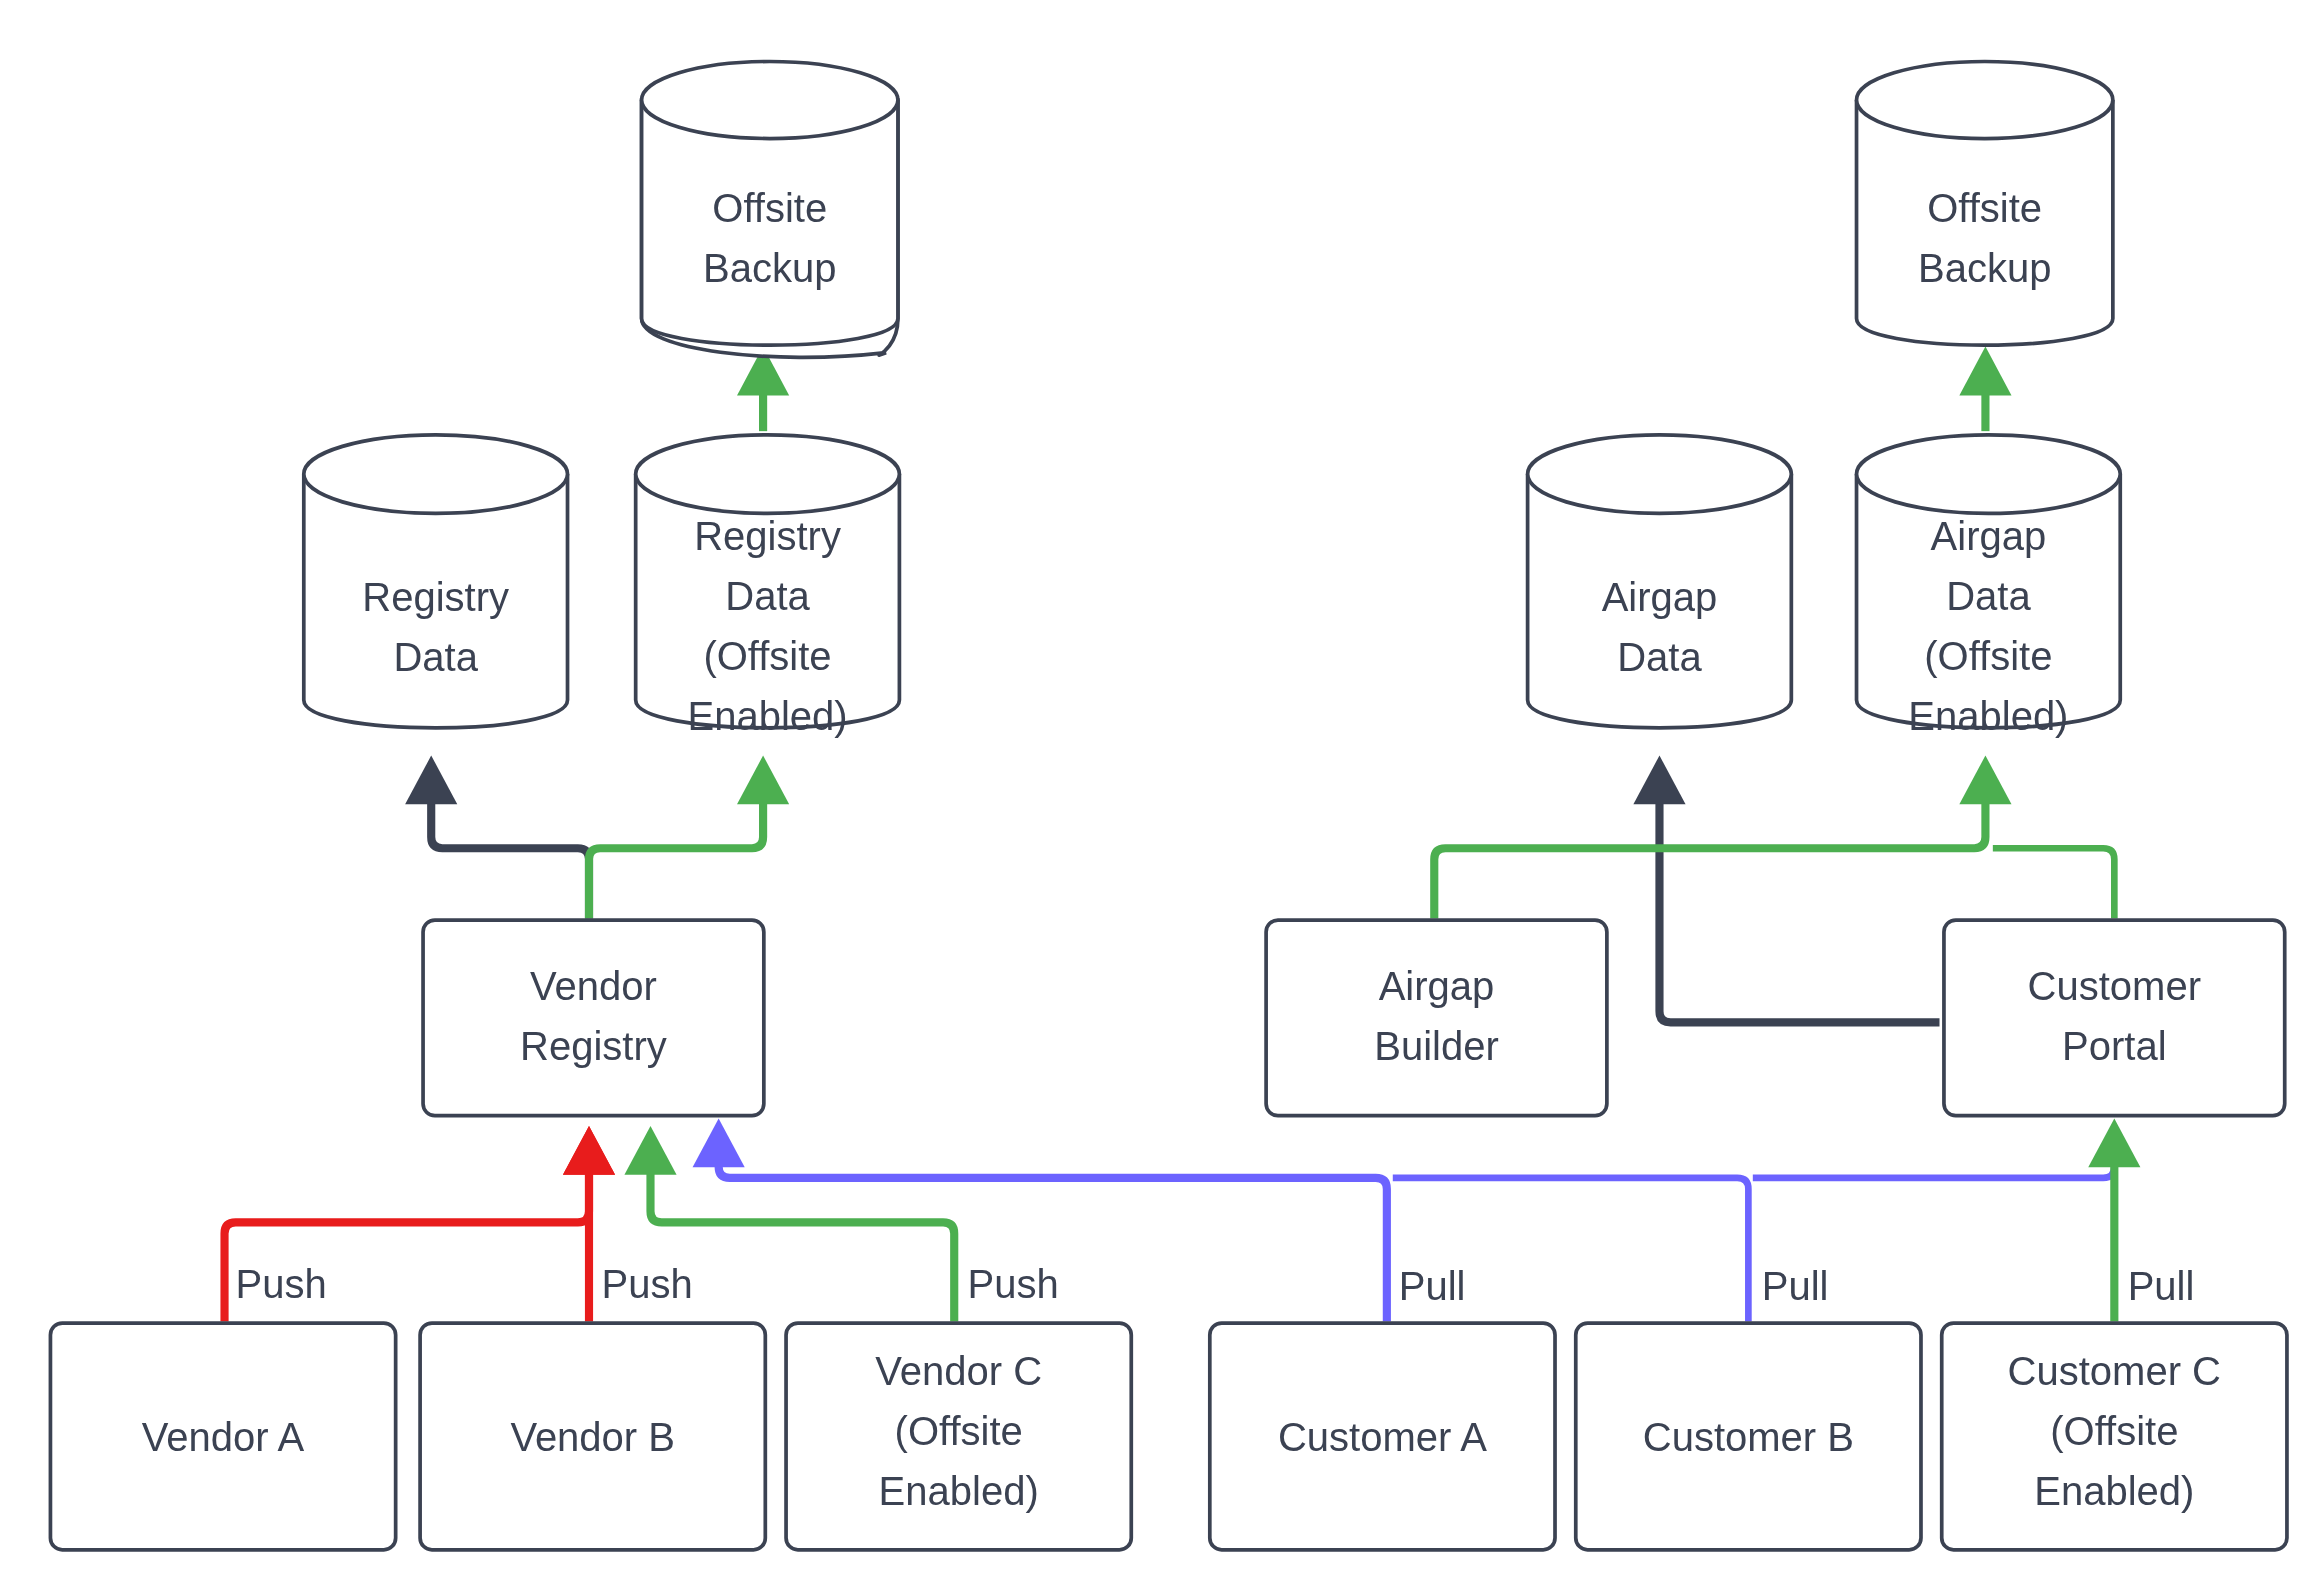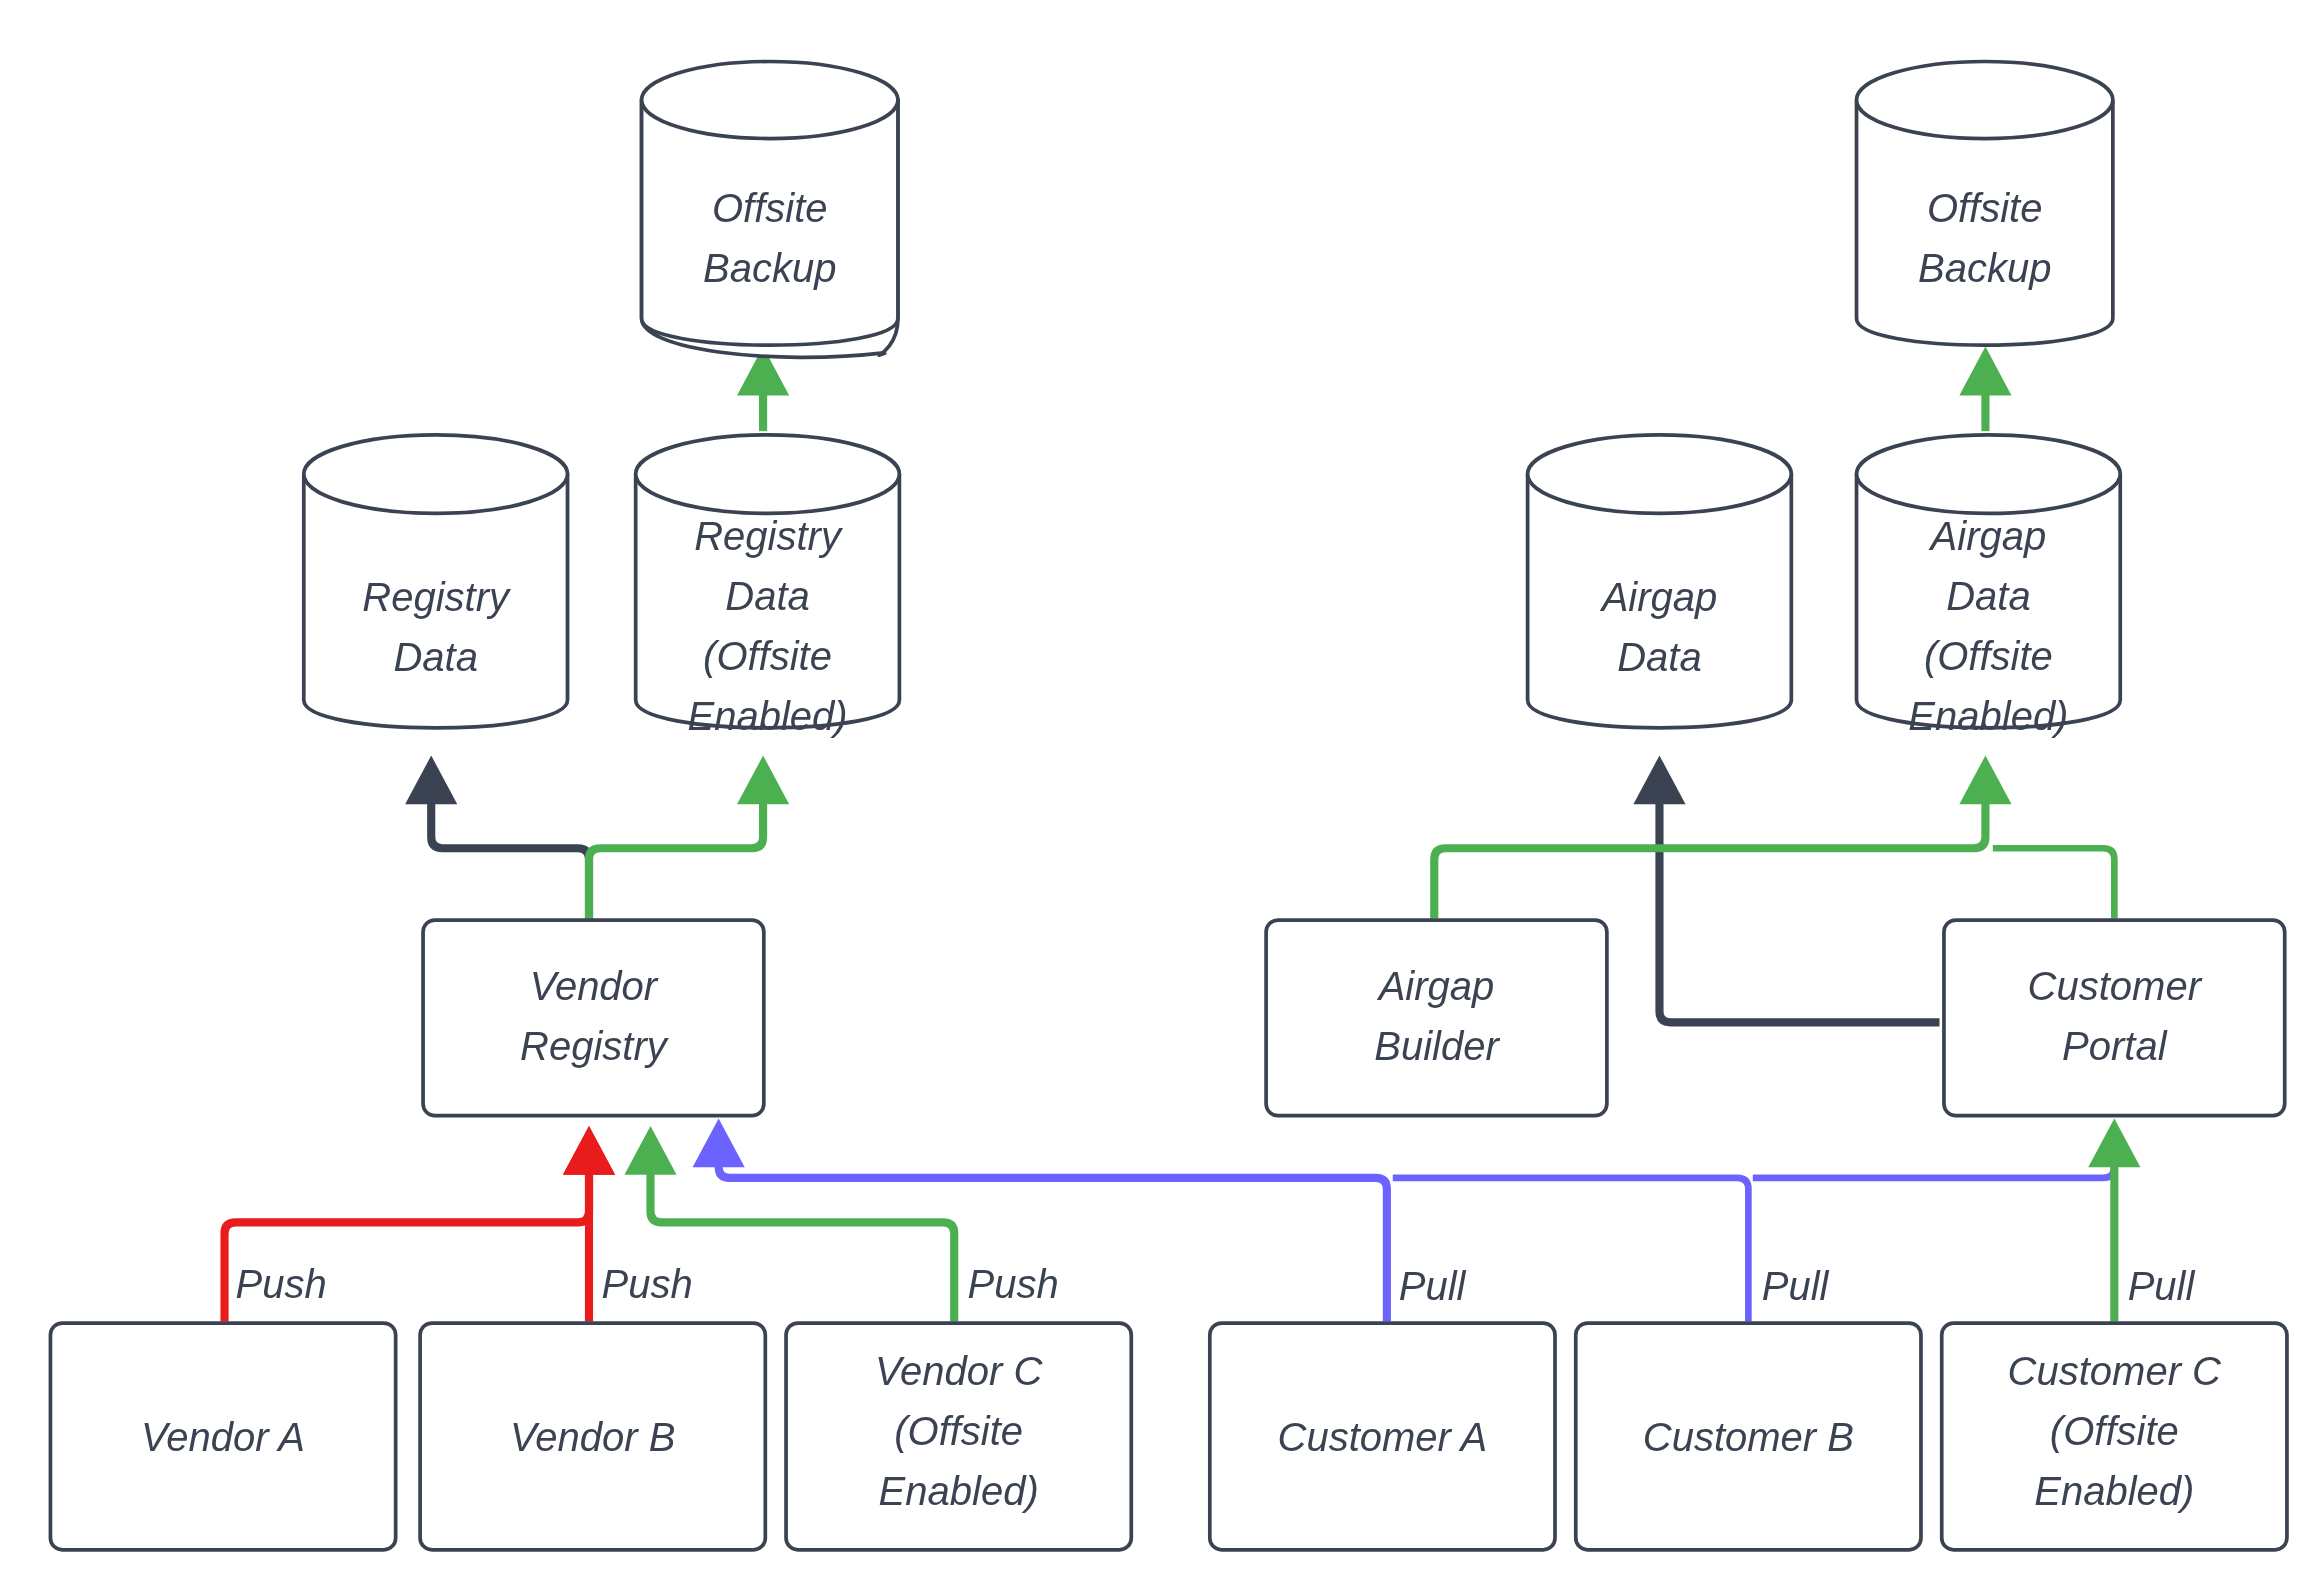--- a/index.html
+++ b/index.html
@@ -9,21 +9,20 @@
   }
   body {
     font-family: "Liberation Sans", sans-serif;
   }
   #diagram-root {
     position: relative;
     width: 2307px;
     height: 1592px;
     background: #ffffff;
     overflow: hidden;
-    font-style: italic;
   }
   svg#diagram-svg {
     position: absolute;
     top: 0;
     left: 0;
     width: 2307px;
     height: 1592px;
     display: block;
   }
   .node-shape {

